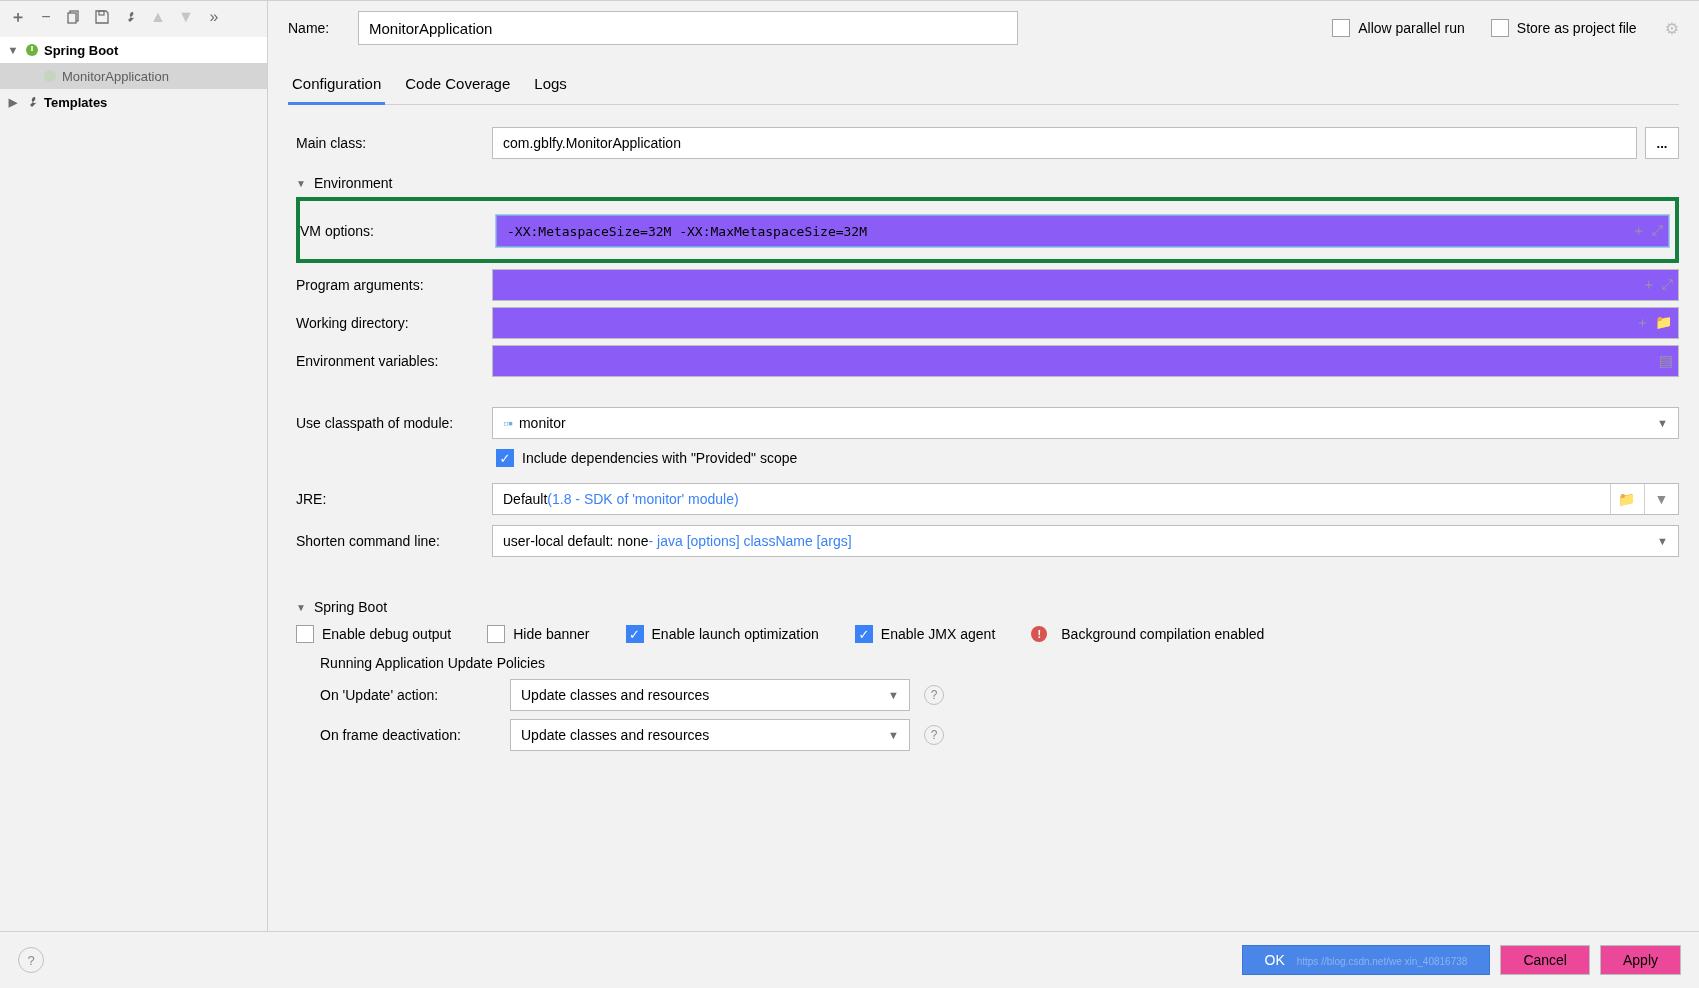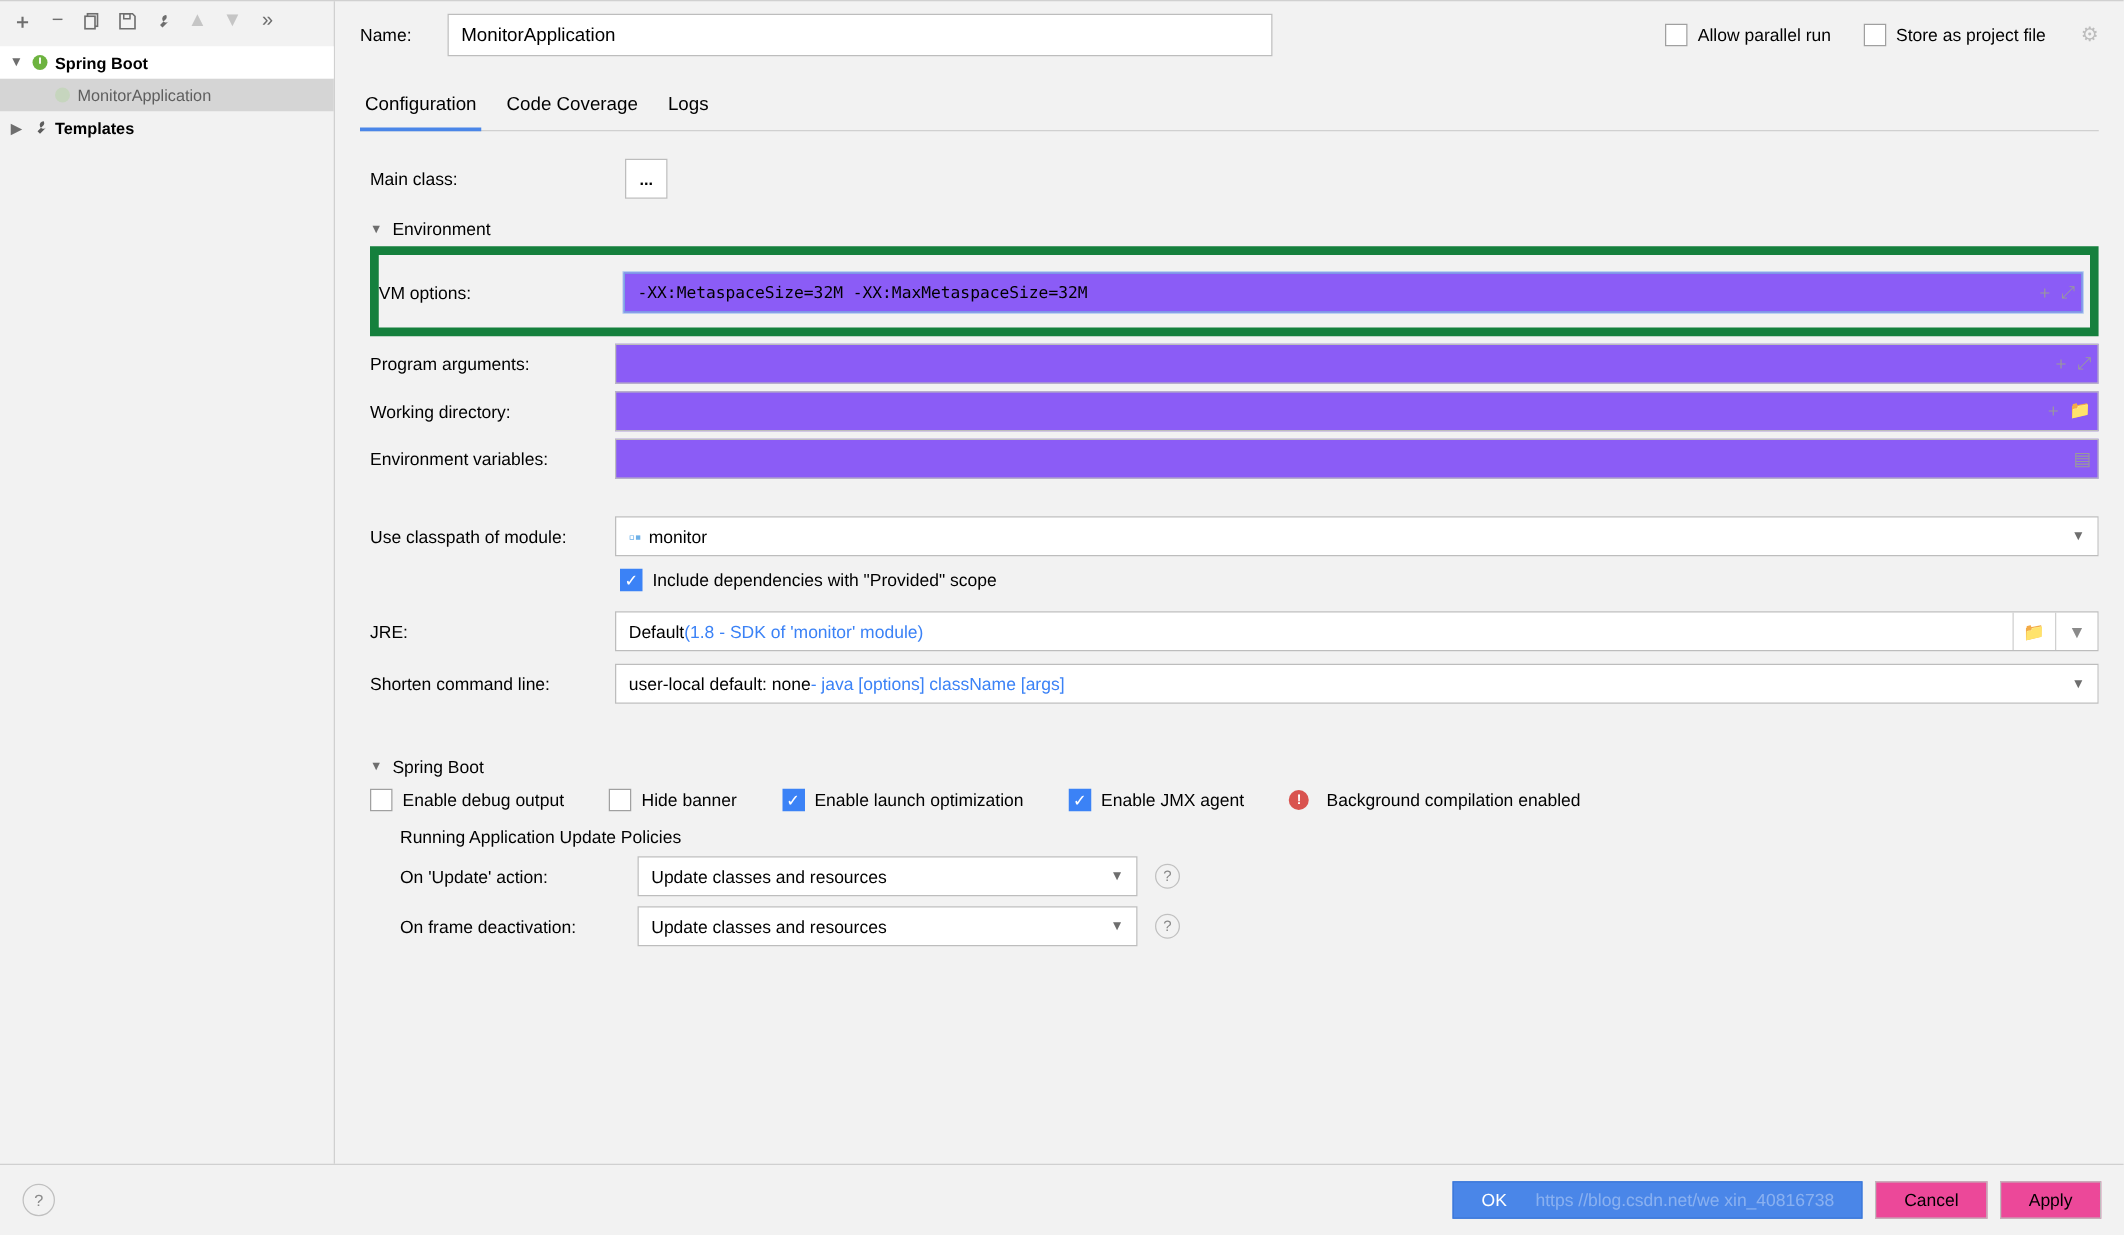--- a/index.html
+++ b/index.html
@@ -54,21 +54,21 @@
 .section-header .caret { font-size: 10px; color: #6e6e6e; }
 
 .env-row { display: flex; align-items: center; margin: 6px 0; }
 .env-row .lbl { width: 196px; font-size: 14px; }
 .env-row .fld { flex: 1; position: relative; }
 .env-input { width: 100%; height: 32px; border: 1px solid #bdbdbd; padding: 0 54px 0 10px; font-size: 13px; background: #8b5cf6; font-family: "Consolas", monospace; }
 .env-input.focused { border: 1px solid #7aa7e3; box-shadow: 0 0 0 1px #a8c8ee; }
 .field-icons { position: absolute; right: 6px; top: 50%; transform: translateY(-50%); display: flex; gap: 6px; color: #9a9a9a; font-size: 14px; }
 .field-icons span { cursor: pointer; }
 
-.vm-highlight { border: 7px solid #15803d; padding: 14px 0 12px 0; margin: 6px 0; }
+.vm-highlight { border: 4px solid #15803d; padding: 14px 0 12px 0; margin: 6px 0; }
 .vm-highlight .env-row { margin: 0; padding: 0 6px 0 0px; }
 
 .select-like { width: 100%; height: 32px; border: 1px solid #bdbdbd; background: #fff; display: flex; align-items: center; padding: 0 10px; font-size: 14px; position: relative; }
 .select-like .caret-down { margin-left: auto; color: #6e6e6e; font-size: 11px; }
 .select-like .folder-icon { color: #6db0e8; margin-right: 6px; font-size: 14px; }
 .select-like .gray { color: #3b82f6; }
 
 .include-row { display: flex; align-items: center; gap: 8px; margin: 8px 0 16px 200px; font-size: 14px; }
 .chk.blue { border: none; background: #3b82f6; color: #fff; display: flex; align-items: center; justify-content: center; font-size: 13px; }
 
@@ -84,21 +84,21 @@
 .sub-row { display: flex; align-items: center; margin: 8px 0; }
 .sub-row .sub-lbl { width: 190px; font-size: 14px; }
 .sub-row .sub-fld { width: 400px; }
 .help-icon { margin-left: 14px; width: 20px; height: 20px; border: 1px solid #c0c0c0; border-radius: 50%; display: flex; align-items: center; justify-content: center; color: #8a8a8a; font-size: 12px; cursor: pointer; }
 
 .footer { height: 56px; display: flex; align-items: center; padding: 0 18px; }
 .footer .help { width: 26px; height: 26px; border: 1px solid #c0c0c0; border-radius: 50%; display: flex; align-items: center; justify-content: center; color: #8a8a8a; cursor: pointer; }
 .footer .btns { margin-left: auto; display: flex; gap: 10px; }
 .btn { height: 30px; padding: 0 22px; border: 1px solid #bdbdbd; background: #ec4899; cursor: pointer; font-size: 14px; }
 .btn.primary { background: #4a86e8; color: #fff; border: 1px solid #3a76d8; }
-.btn.primary .ghost { opacity: 0.35; font-size: 14px; margin-left: 19px; }
+.btn.primary .ghost { opacity: 0.35; font-size: 10px; margin-left: 8px; }
 
 svg { display: block; }
 </style>
 </head>
 <body>
 
 <div class="dialog">
 
 
   <div class="body">
@@ -180,20 +180,21 @@
       <div class="tabs">
         <div class="tab active">Configuration</div>
         <div class="tab">Code Coverage</div>
         <div class="tab">Logs</div>
       </div>
 
       <div class="form-area">
 
         <div class="form-row">
           <div class="lbl">Main class:</div>
+          <div class="fld"><input class="text-input" value="com.gblfy.MonitorApplication" style=""></div>
           <div class="more-btn">...</div>
         </div>
 
         <div class="section-header">
           <span class="caret">▼</span>
           <span>Environment</span>
         </div>
 
         <div class="vm-highlight">
           <div class="env-row">

